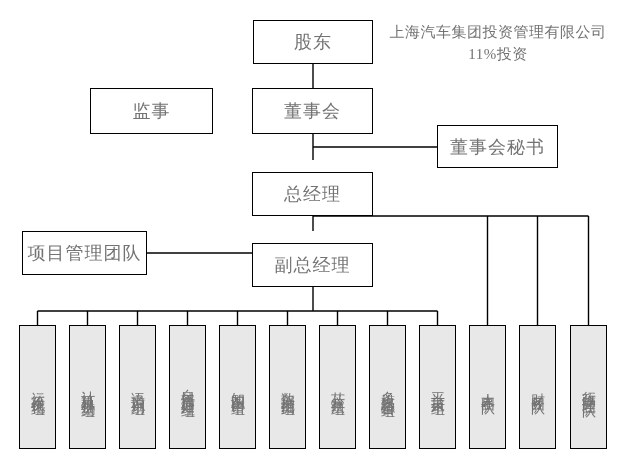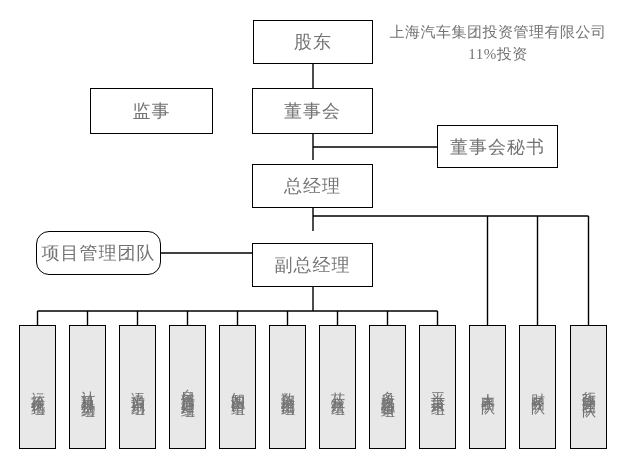--- a/index.html
+++ b/index.html
@@ -105,25 +105,25 @@
   </div>
 
   <div class="node" style="left:252px; top:88px; width:121px; height:46px;text-align:right;">
     <span>董事会</span>
   </div>
 
   <div class="node" style="left:437px; top:125px; width:121px; height:43px;justify-content:center;">
     <span>董事会秘书</span>
   </div>
 
-  <div class="node" style="left:252px; top:164px; width:121px; height:44px;">
+  <div class="node" style="left:252px; top:172px; width:121px; height:44px;">
     <span>总经理</span>
   </div>
 
-  <div class="node" style="left:36px; top:231px; width:125px; height:44px;border-radius:13px;">
+  <div class="node" style="left:22px; top:231px; width:125px; height:44px;">
     <span>项目管理团队</span>
   </div>
 
   <div class="node" style="left:252px; top:243px; width:121px; height:44px;">
     <span>副总经理</span>
   </div>
 
   <div class="gbox" style="left:19px;">
     <span class="vlabel">运筹优化组</span>
   </div>

